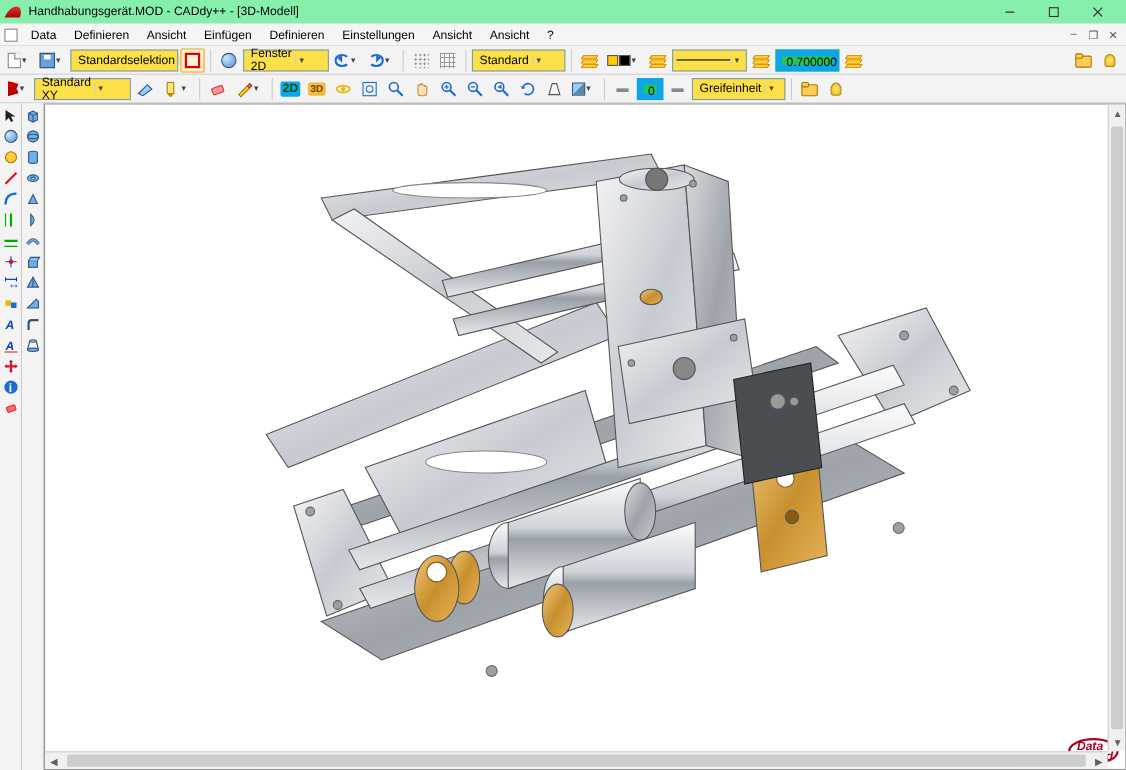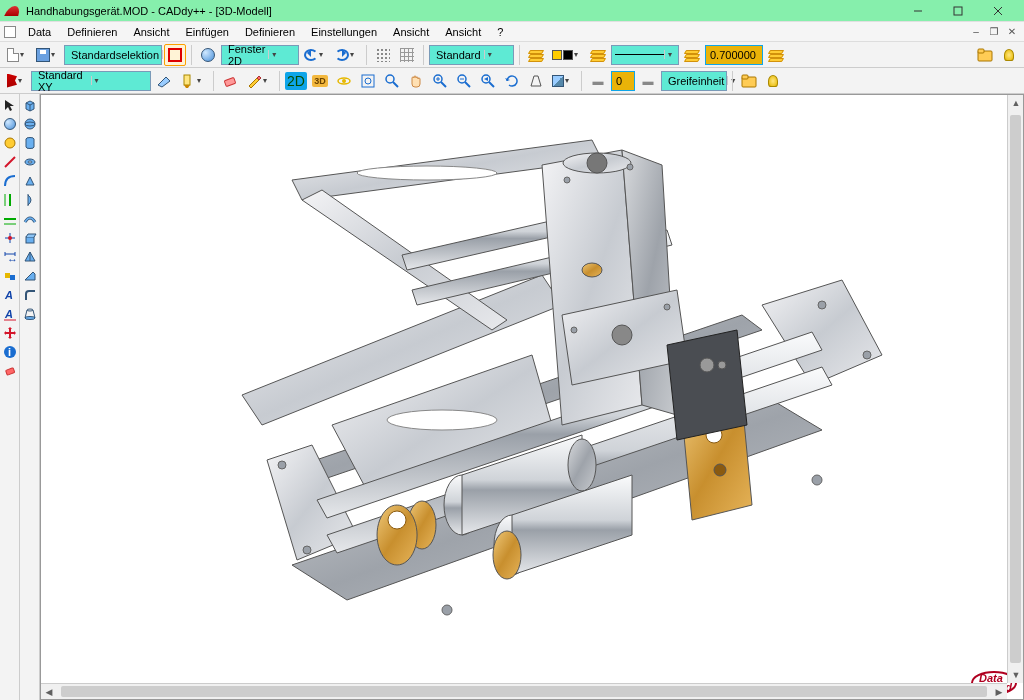--- a/index.html
+++ b/index.html
@@ -17,24 +17,24 @@
 .mdi-controls { margin-left: auto; display: flex; gap: 2px; }
 .mdi-btn { width: 16px; height: 14px; display: flex; align-items: center; justify-content: center; font-size: 10px; color: #555; }
 
 .toolbar { height: 26px; background: #f3f3f3; display: flex; align-items: center; padding: 1px 4px; gap: 2px; border-bottom: 1px solid #ccc; }
 .tbtn { width: 22px; height: 22px; display: flex; align-items: center; justify-content: center; border: 1px solid transparent; border-radius: 2px; }
 .tbtn svg { width: 16px; height: 16px; }
 .tbtn.wd { width: auto; padding: 0 2px; gap: 1px; }
 .tbtn.sel { border-color: #fca000; background: #fff3d6; }
 .dd-arrow { width: 8px; font-size: 8px; color: #444; }
 .sep { width: 1px; height: 20px; background: #ccc; margin: 0 3px; }
-.combo { height: 20px; border: 1px solid #7a9ab8; background: #5eead4; display: flex; align-items: center; padding: 0 3px; }
+.combo { height: 20px; border: 1px solid #7a9ab8; background: #fde047; display: flex; align-items: center; padding: 0 3px; }
 .combo span { flex: 1; padding: 0 3px; }
 .combo .ca { font-size: 8px; color: #444; padding-left: 3px; border-left: 1px solid #ccc; }
-.txtfield { height: 20px; border: 1px solid #0ea5e9; background: #eab308; padding: 0 4px; display: flex; align-items: center; }
+.txtfield { height: 20px; border: 6px solid #0ea5e9; background: #22c55e; padding: 0 4px; display: flex; }
 
 .workspace { position: absolute; left: 0; top: 94px; right: 0; bottom: 0; display: flex; }
 .left-tools { width: 20px; background: #f3f3f3; border-right: 1px solid #ccc; display: flex; flex-direction: column; padding-top: 2px; gap: 1px; align-items: center; }
 .left-tools2 { width: 20px; background: #f3f3f3; border-right: 1px solid #ccc; display: flex; flex-direction: column; padding-top: 2px; gap: 1px; align-items: center; }
 .ltbtn { width: 18px; height: 18px; display: flex; align-items: center; justify-content: center; border: 1px solid transparent; border-radius: 2px; }
 .ltbtn svg { width: 14px; height: 14px; }
 
 .viewport { flex: 1; background: #fff; border: 1px solid #999; position: relative; overflow: hidden; }
 .viewport::-webkit-scrollbar { width: 16px; height: 16px; }
 .sb-v { position: absolute; right: 0; top: 0; bottom: 16px; width: 16px; background: #f0f0f0; border-left: 1px solid #ccc; }
@@ -63,21 +63,21 @@
 .i-layers span:nth-child(3){ top: 8px; }
 .i-redsq { width: 14px; height: 14px; border: 2px solid #d00; }
 .i-undo { width: 14px; height: 12px; border: 2px solid #1a6dd0; border-right-color: transparent; border-radius: 50%; position: relative; }
 .i-undo:after { content: ''; position: absolute; left: -3px; top: -2px; border: 4px solid transparent; border-right-color: #1a6dd0; }
 .i-redo { width: 14px; height: 12px; border: 2px solid #1a6dd0; border-left-color: transparent; border-radius: 50%; position: relative; }
 .i-redo:after { content: ''; position: absolute; right: -3px; top: -2px; border: 4px solid transparent; border-left-color: #1a6dd0; }
 .i-grid { width: 14px; height: 14px; background-image: repeating-linear-gradient(#999 0 1px, transparent 1px 4px), repeating-linear-gradient(90deg, #999 0 1px, transparent 1px 4px); }
 .i-dotgrid { width: 14px; height: 14px; background-image: radial-gradient(#888 1px, transparent 1px); background-size: 4px 4px; }
 .line-sample { width: 50px; height: 1px; background: #000; }
 
-.badge2d { background: #0ea5e9; color: #064d00; font-weight: normal; font-size: 14px; padding: 1px 2px; border-radius: 2px; }
+.badge2d { background: #0ea5e9; color: #064d00; font-weight: bold; font-size: 11px; padding: 1px 2px; border-radius: 2px; }
 .badge3d { background: #f3b83e; color: #6b4200; font-weight: bold; font-size: 9px; padding: 1px 2px; border-radius: 2px; }
 
 .colorswatch { width: 10px; height: 10px; border: 1px solid #555; }
 </style>
 </head>
 <body>
 
 <div class="titlebar">
   <div class="app-icon"></div>
   <div class="title">Handhabungsgerät.MOD  -  CADdy++  - [3D-Modell]</div>
@@ -214,21 +214,21 @@
   <div class="tbtn">
       <div class="i-bulb"></div>
     </div>
 </div>
 
 <div class="toolbar">
   <div class="tbtn wd">
       <div class="i-flag"></div>
       <span class="dd-arrow">▾</span>
     </div>
-  <div class="combo" style="width:120px">
+  <div class="combo" style="width:88px">
       <span>Standard XY</span>
       <span class="ca">▾</span>
     </div>
   <div class="tbtn">
     <svg viewBox="0 0 16 16">
         <path d="M2 12 L10 4 L14 8 L6 14 Z" fill="#9cf" stroke="#357"></path>
       </svg>
   </div>
   <div class="tbtn wd">
     <svg viewBox="0 0 16 16">
@@ -320,21 +320,21 @@
   <div class="sep"></div>
   <div class="tbtn">
       <span style="color:#888">▬</span>
     </div>
   <div class="txtfield" style="width:24px">
       <span>0</span>
     </div>
   <div class="tbtn">
       <span style="color:#888">▬</span>
     </div>
-  <div class="combo" style="width:66px">
+  <div class="combo" style="width:85px">
       <span>Greifeinheit</span>
       <span class="ca">▾</span>
     </div>
   <div class="sep"></div>
   <div class="tbtn">
     <svg viewBox="0 0 16 16">
         <rect x="1" y="4" width="14" height="10" rx="1" fill="#ffcc55" stroke="#aa7700"></rect>
         <rect x="1" y="2" width="6" height="4" rx="1" fill="#ffcc55" stroke="#aa7700"></rect>
       </svg>
   </div>

